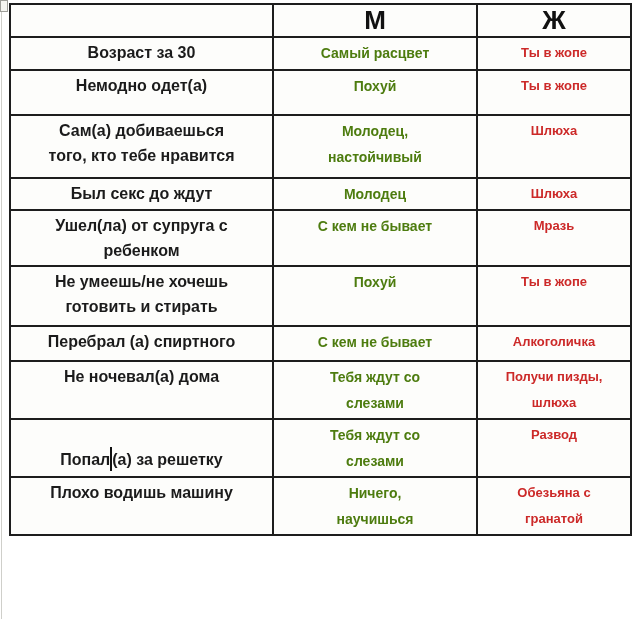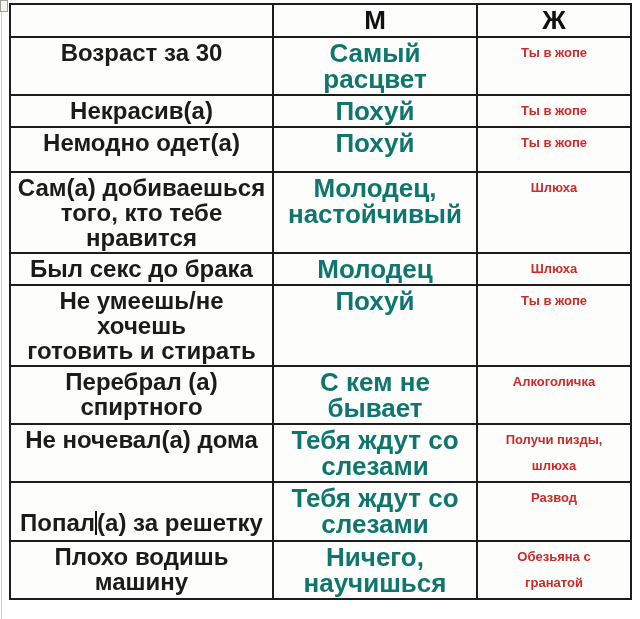--- a/index.html
+++ b/index.html
@@ -46,26 +46,26 @@
     text-align: center;
     vertical-align: top;
     padding: 2px 4px;
     font-weight: 700;
     white-space: pre-line;
     overflow: hidden;
     box-sizing: border-box;
   }
   td.c1 {
     color: #1b1b1b;
-    font-size: 24px;
+    font-size: 16px;
     line-height: 25px;
   }
   td.c2 {
-    color: #0f766e;
-    font-size: 26px;
+    color: #4d7c0f;
+    font-size: 14px;
     line-height: 26px;
   }
   td.c3 {
     color: #cc2928;
     font-size: 13px;
     line-height: 26px;
   }
   tr.head td {
     color: #111111;
     font-size: 26px;
@@ -97,41 +97,42 @@
     <tr class="head" style="height:30px">
       <td class="c1"></td>
       <td class="c2">М</td>
       <td class="c3">Ж</td>
     </tr>
     <tr style="height:33px">
       <td class="c1">Возраст за 30</td>
       <td class="c2">Самый расцвет</td>
       <td class="c3">Ты в жопе</td>
     </tr>
-    <tr style="height:28px">
-      <td class="c1">Некрасив(а)</td>
-      <td class="c2">Похуй</td>
-      <td class="c3">Ты в жопе</td>
-    </tr>
     <tr style="height:45px">
       <td class="c1">Немодно одет(а)</td>
       <td class="c2">Похуй</td>
       <td class="c3">Ты в жопе</td>
     </tr>
-    <tr style="height:70px">
+    <tr style="height:63px">
       <td class="c1">Сам(а) добиваешься
 того, кто тебе нравится</td>
       <td class="c2">Молодец,
 настойчивый</td>
       <td class="c3">Шлюха</td>
     </tr>
     <tr style="height:28px">
-      <td class="c1">Был секс до брака</td>
+      <td class="c1">Был секс до ждут</td>
       <td class="c2">Молодец</td>
       <td class="c3">Шлюха</td>
+    </tr>
+    <tr style="height:53px">
+      <td class="c1">Ушел(ла)  от супруга с
+ребенком</td>
+      <td class="c2">С кем не бывает</td>
+      <td class="c3">Мразь</td>
     </tr>
     <tr style="height:60px">
       <td class="c1">Не умеешь/не хочешь
 готовить и стирать</td>
       <td class="c2">Похуй</td>
       <td class="c3">Ты в жопе</td>
     </tr>
     <tr style="height:35px">
       <td class="c1">Перебрал (а) спиртного</td>
       <td class="c2">С кем не бывает</td>

